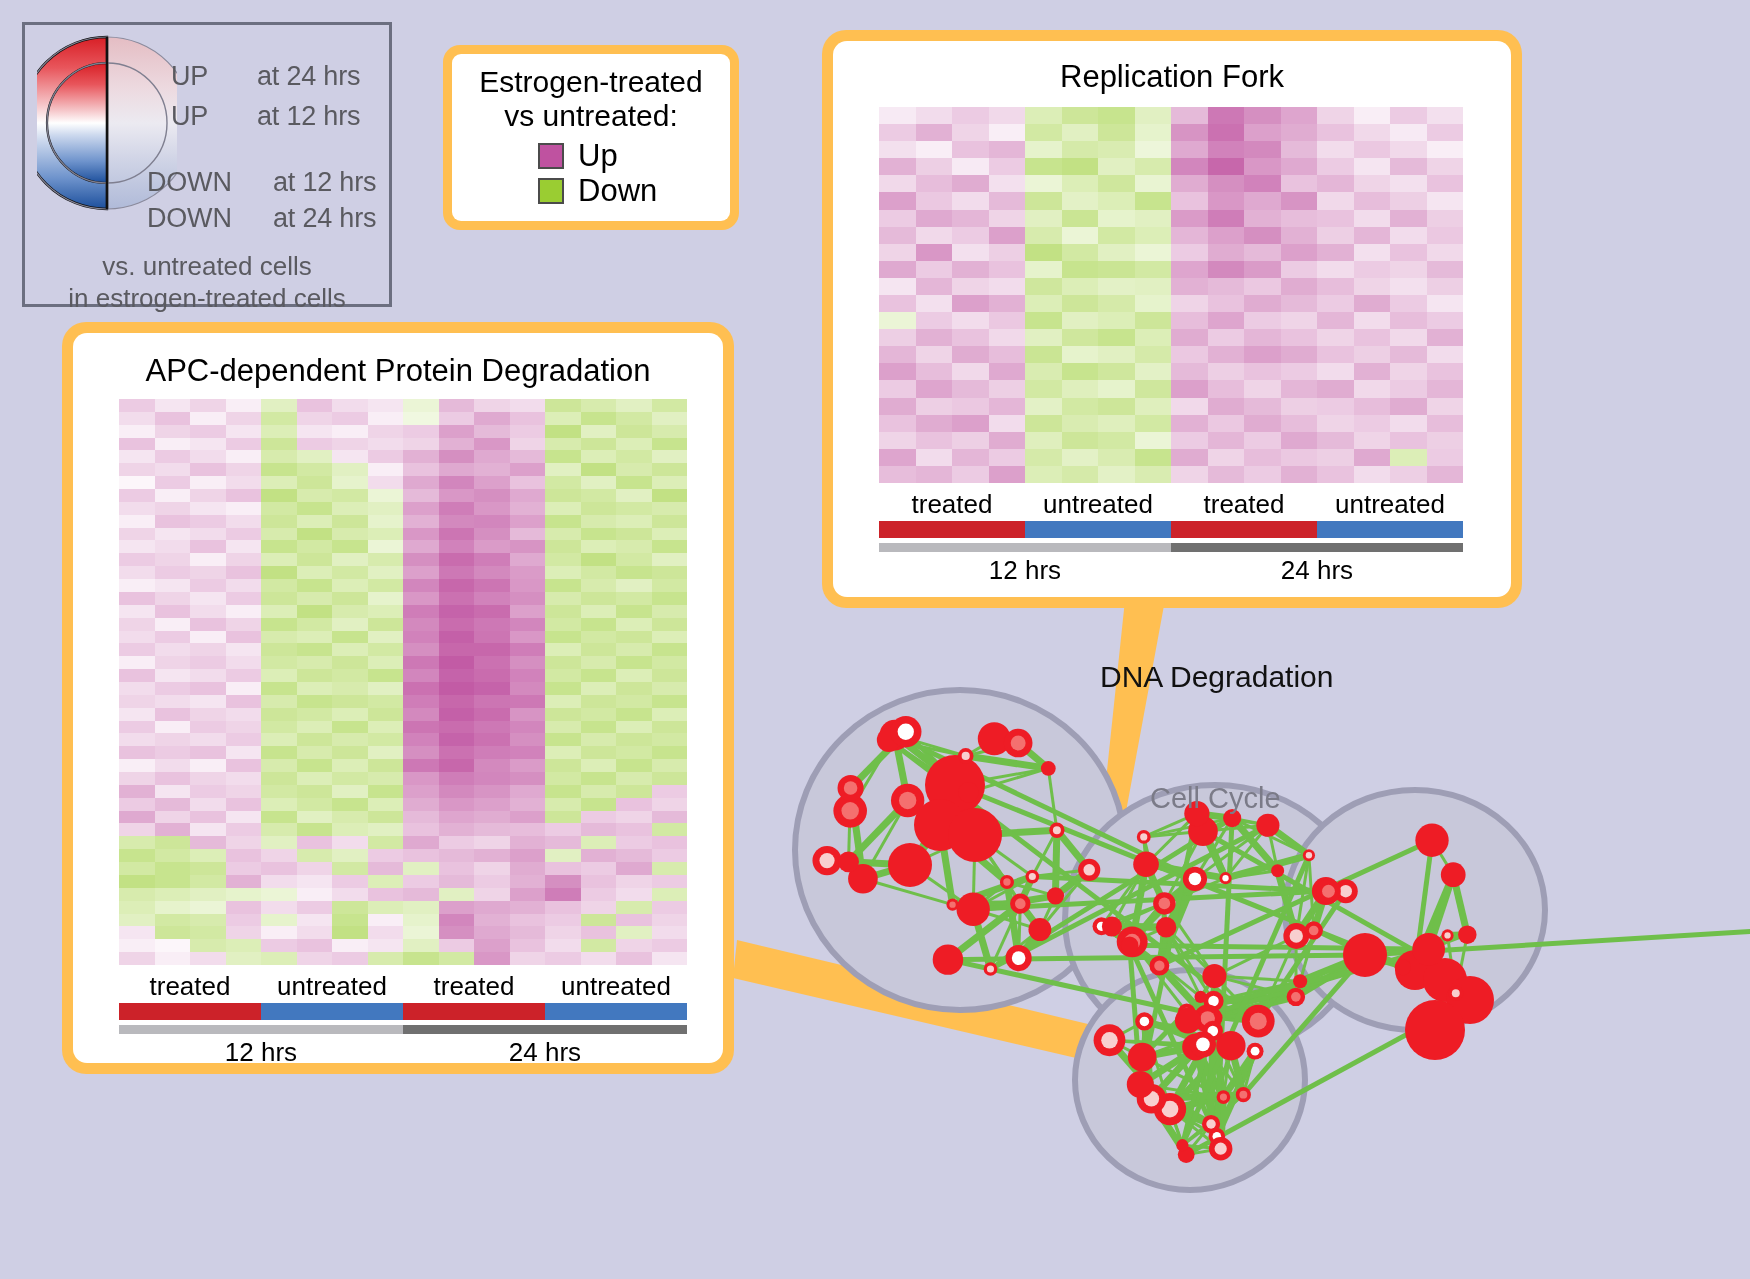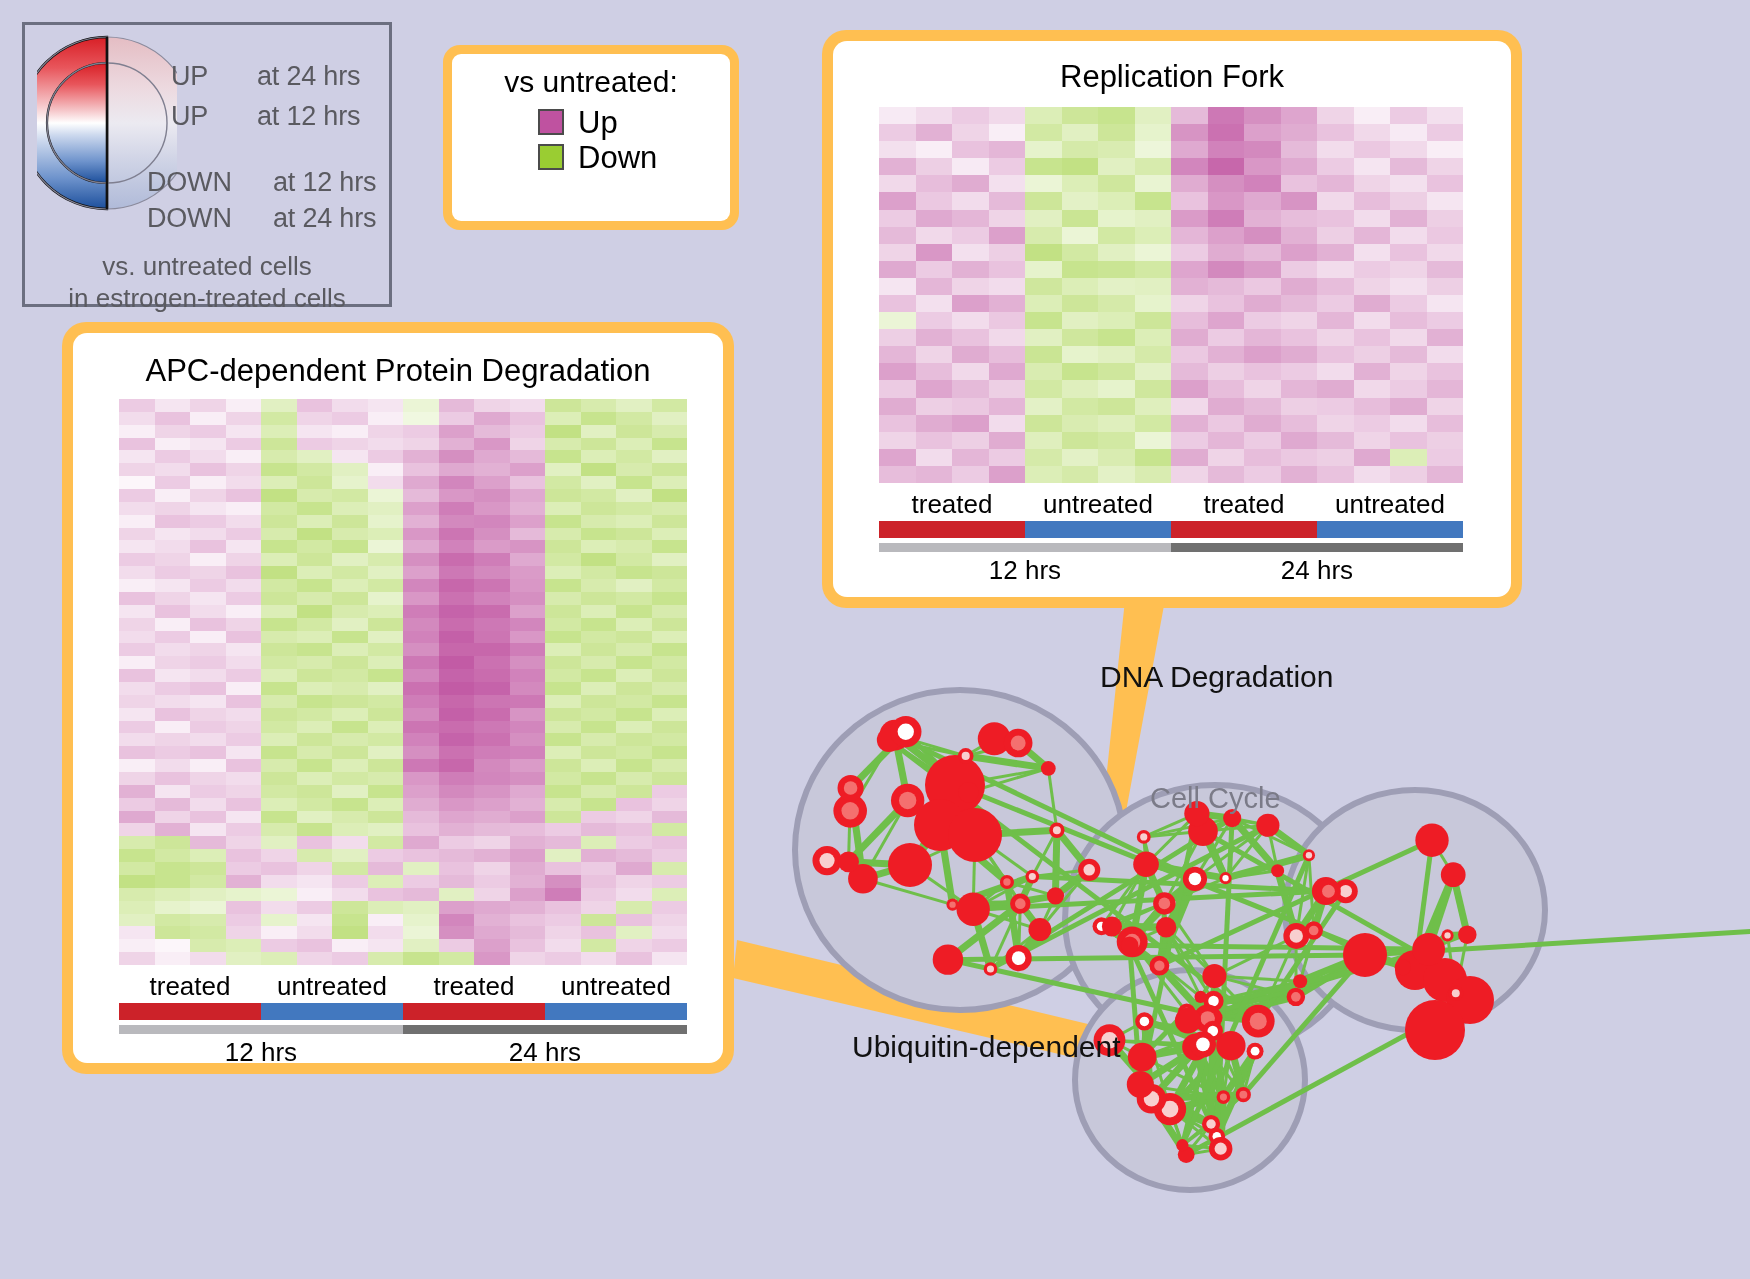--- a/index.html
+++ b/index.html
@@ -136,20 +136,21 @@
 
   <div class="cl-foot" style="top:226px;">
     <div>vs. untreated cells</div>
     <div>in estrogen-treated cells</div>
   </div>
 </div>
 
 <div class="abs" id="estrogen-legend">
   <div class="inner">
     <div class="est-title">
+      <div>Estrogen-treated</div>
       <div>vs untreated:</div>
     </div>
     <div class="est-rows">
       <div class="est-row">
         <span class="swatch" style="background:#bf52a0"></span>
         <span class="est-lbl">Up</span>
       </div>
       <div class="est-row">
         <span class="swatch" style="background:#9acd32"></span>
         <span class="est-lbl">Down</span>
@@ -1904,15 +1905,14 @@
         <g>
           <circle cx="442.94527696227334" cy="444.3992570555181" r="13.054134897771291" fill="#ee1c25"></circle>
           <circle cx="442.94527696227334" cy="444.3992570555181" r="6.788150146841072" fill="#ffffff"></circle>
         </g>
       </g>
   </svg>
 
   <div class="netlabel" id="lbl-dna">DNA Degradation</div>
   <div class="netlabel" id="lbl-cellcycle">Cell Cycle</div>
   <div class="netlabel" id="lbl-ubiq">
-    <div>Ubiquitin-dependent</div>
   </div>
 </div>
 
 </body></html>

